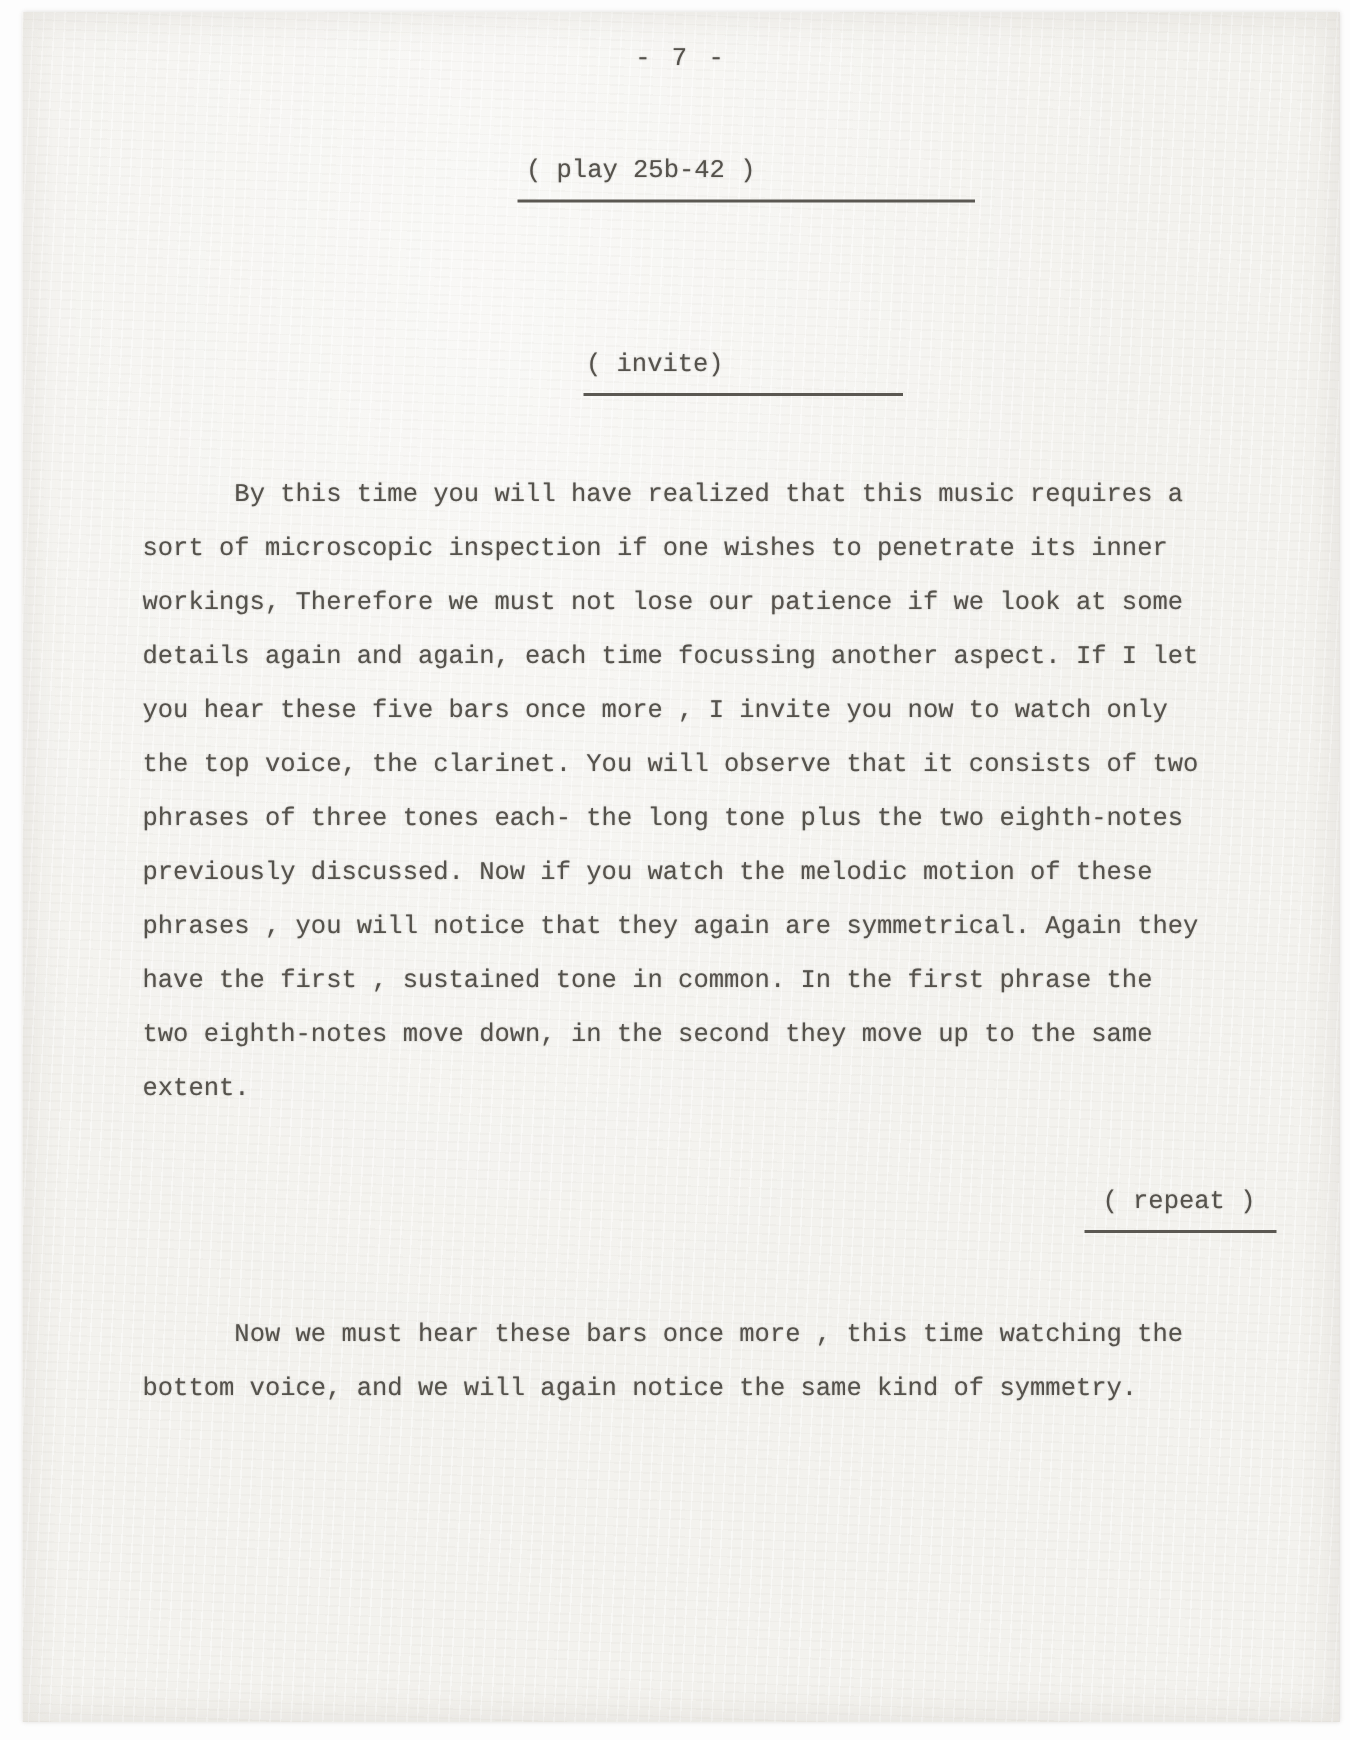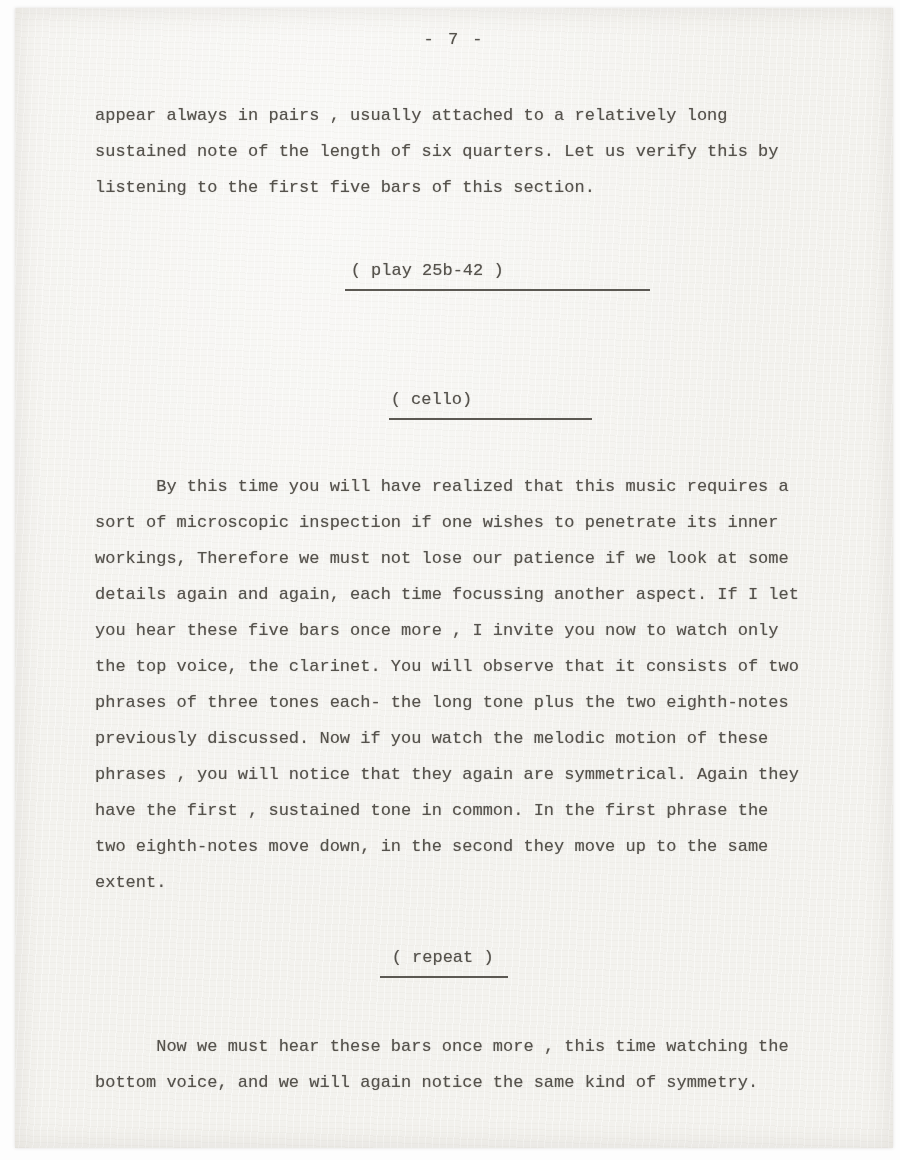--- a/index.html
+++ b/index.html
@@ -49,46 +49,43 @@
   .cue-inner {
     display: inline-block;
     border-bottom: 2px solid #5b5852;
     white-space: pre;
   }
   .cue1 { margin-top: 11px; margin-left: 168px; }
   .cue1 .cue-inner { padding-left: 6px; padding-right: 146px; }
   .cue2 { margin-top: 19px; margin-left: 212px; }
   .cue2 .cue-inner { padding-left: 2px; padding-right: 120px; }
   .p3 { margin-top: 13px; }
-  .cue3 { margin-top: 3px; margin-left: 203px; }
+  .cue3 { margin-top: 3px; margin-left: 203px; text-align: right; }
   .cue3 .cue-inner { padding-left: 12px; padding-right: 14px; }
   .p4 { margin-top: 15px; }
   .p2 { margin-top: 19px; }
 </style>
 </head>
 <body>
 
 <div class="scan">
   <div class="paper">
 
     <div class="page-number">- 7 -</div>
 
     <div class="text-body">
 
-      <div class="para p1">appear always in pairs , usually attached to a relatively long
-sustained note of the length of six quarters. Let us verify this by
-listening to the first five bars of this section.</div>
 
       <div class="cue cue1">
         <span class="cue-inner">( play 25b-42 )</span>
       </div>
 
 
       <div class="cue cue2">
-        <span class="cue-inner">( cello)</span>
+        <span class="cue-inner">( invite)</span>
       </div>
 
       <div class="para p3">      By this time you will have realized that this music requires a
 sort of microscopic inspection if one wishes to penetrate its inner
 workings, Therefore we must not lose our patience if we look at some
 details again and again, each time focussing another aspect. If I let
 you hear these five bars once more , I invite you now to watch only
 the top voice, the clarinet. You will observe that it consists of two
 phrases of three tones each- the long tone plus the two eighth-notes
 previously discussed. Now if you watch the melodic motion of these

